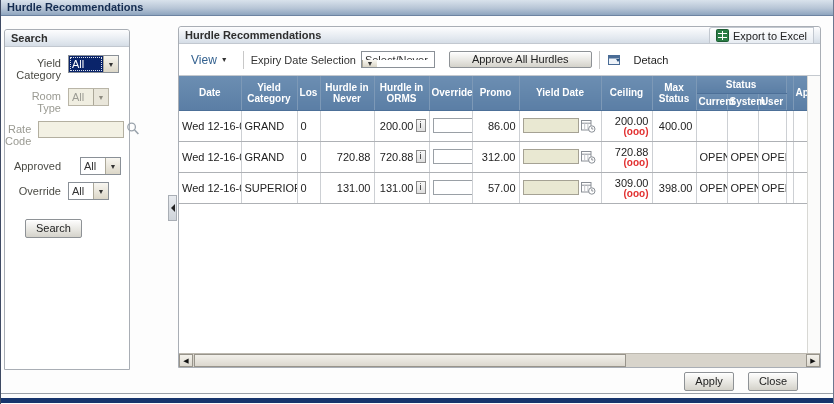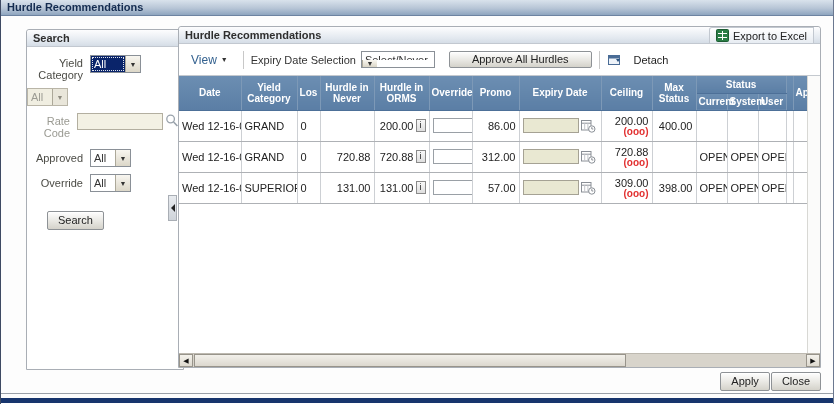--- a/index.html
+++ b/index.html
@@ -14,21 +14,21 @@
     border-bottom:1px solid #6d83a1; padding:1px 0 0 6px;
     font-weight:bold; font-size:11px; color:#142c50; }
 
   
   .panel { position:absolute; border:1px solid #a9aeb5; background:#fff; border-radius:3px 3px 0 0; }
   .panel-hd { height:17px; background:linear-gradient(#fdfdfe,#e2e8ef 70%,#d5dde6);
     border-bottom:1px solid #c2c8d0; border-radius:3px 3px 0 0;
     font-weight:bold; color:#2e2e2e; padding:2px 6px; display:flex; align-items:center; }
 
   
-  .sp { left:25px; top:29px; width:158px; height:341px; }
+  .sp { left:3px; top:29px; width:126px; height:341px; }
   .sp-body { padding:8px 4px 0 0; }
   .frow { display:flex; align-items:flex-start; margin-bottom:7px; }
   .flabel { width:56px; text-align:right; padding-top:2px; margin-right:7px; color:#4b4b45; line-height:12px; }
   .flabel.dis { color:#9a9a92; }
   .dd { display:inline-flex; height:18px; border:1px solid #8a9097; background:#fff; align-items:stretch; }
   .dd .ddval { padding:2px 3px 0 3px; min-width:24px; white-space:nowrap; overflow:hidden; }
   .dd .ddarrow { width:15px; background:linear-gradient(#f8f6f0,#dcd7c8); border-left:1px solid #aca899;
     display:flex; align-items:center; justify-content:center; font-size:7px; color:#333; }
   .dd.sel .ddval { background:#0a246a; color:#fff; outline:1px dotted #e0e4ec; outline-offset:-2px; min-width:34px; }
   .dd.dis { background:#f0eee1; border-color:#b9b5a7; }
@@ -87,21 +87,21 @@
 
   
   .hscroll { position:absolute; left:0; right:0; bottom:0; height:14px; background:#d8d4cb; border-top:1px solid #bdb9b0; display:flex; }
   .sbtn { width:14px; height:13px; background:linear-gradient(#f4f2ec,#ddd9cf); border:1px solid #98948b;
     display:flex; align-items:center; justify-content:center; font-size:7px; color:#111; }
   .sthumb { width:432px; height:13px; background:linear-gradient(#f2f0ea,#dcd8cf); border:1px solid #98948b; margin-left:1px; }
   .strack { flex:1; }
   .sbtn.right { margin-left:2px; }
 
   
-  .footer-btns { position:absolute; top:372px; right:12px; display:flex; gap:1px;align-items:center; }
+  .footer-btns { position:absolute; top:372px; right:35px; display:flex; gap:14px;align-items:center; }
   .bottomline { position:absolute; left:0; right:0; top:393px; height:1px; background:#9aa0a8; }
   .navystrip { position:absolute; left:0; right:0; top:398px; height:5px; background:#17356d; }
 
   svg { display:block; }
 </style>
 </head>
 <body>
 
 <div class="window">
 
@@ -115,36 +115,37 @@
     </div>
     <div class="sp-body">
       <div class="frow">
         <span class="flabel">Yield Category</span>
         <span class="dd sel">
           <span class="ddval">All</span>
           <span class="ddarrow">▼</span>
         </span>
       </div>
       <div class="frow">
+        <span class="flabel dis">Room Type</span>
         <span class="dd dis">
           <span class="ddval">All</span>
           <span class="ddarrow">▼</span>
         </span>
       </div>
       <div class="frow">
         <span class="flabel dis">Rate Code</span>
         <input class="tinput" value="" style="">
         <span class="iconbtn">
           <svg width="14" height="15" viewBox="0 0 14 15">
             <circle cx="5.6" cy="6" r="3.8" fill="none" stroke="#9aa3ac" stroke-width="1.3"></circle>
             <line x1="8.6" y1="9" x2="12.4" y2="13" stroke="#9aa3ac" stroke-width="1.6"></line>
           </svg>
         </span>
       </div>
-      <div class="frow" style="margin-top:10px;">
+      <div class="frow" style="margin-top:10px;gap:12px;">
         <span class="flabel" style="padding-top:3px;">Approved</span>
         <span class="dd">
           <span class="ddval">All</span>
           <span class="ddarrow">▼</span>
         </span>
       </div>
       <div class="frow">
         <span class="flabel" style="padding-top:3px;">Override</span>
         <span class="dd">
           <span class="ddval">All</span>
@@ -218,21 +219,21 @@
           </colgroup>
           <thead>
             <tr>
               <th rowspan="2">Date</th>
               <th rowspan="2">Yield Category</th>
               <th rowspan="2">Los</th>
               <th rowspan="2">Hurdle in Never</th>
               <th rowspan="2">Hurdle in ORMS</th>
               <th rowspan="2">Override</th>
               <th rowspan="2">Promo</th>
-              <th rowspan="2">Expiry Date</th>
+              <th rowspan="2">Yield Date</th>
               <th rowspan="2">Ceiling</th>
               <th rowspan="2">Max Status</th>
               <th colspan="3">Status</th>
               <th rowspan="2"></th>
               <th rowspan="2" style="text-align:left;">Ap</th>
             </tr>
             <tr>
               <th>Current</th>
               <th>System</th>
               <th>User</th>

